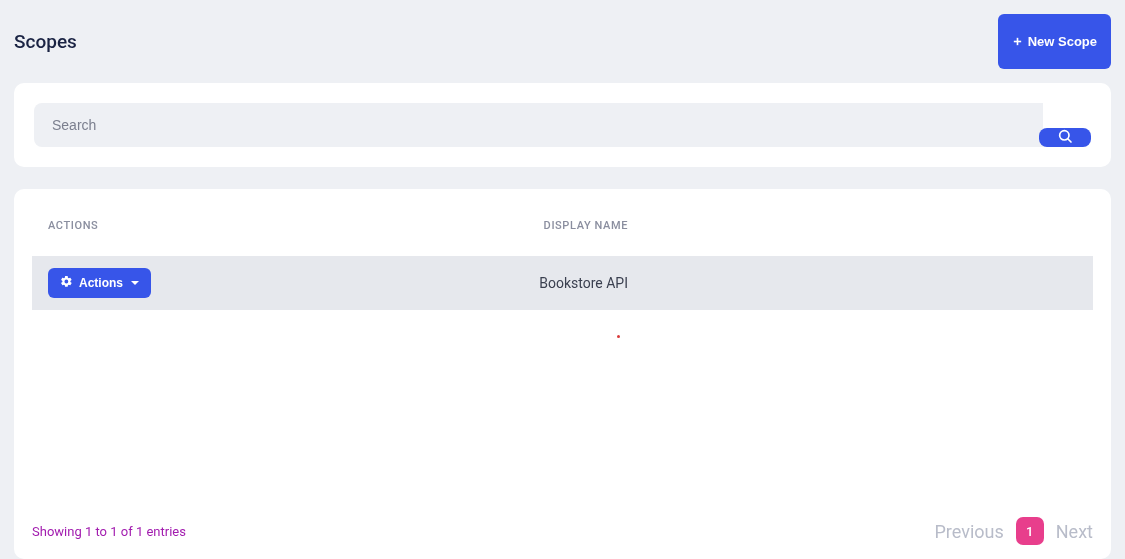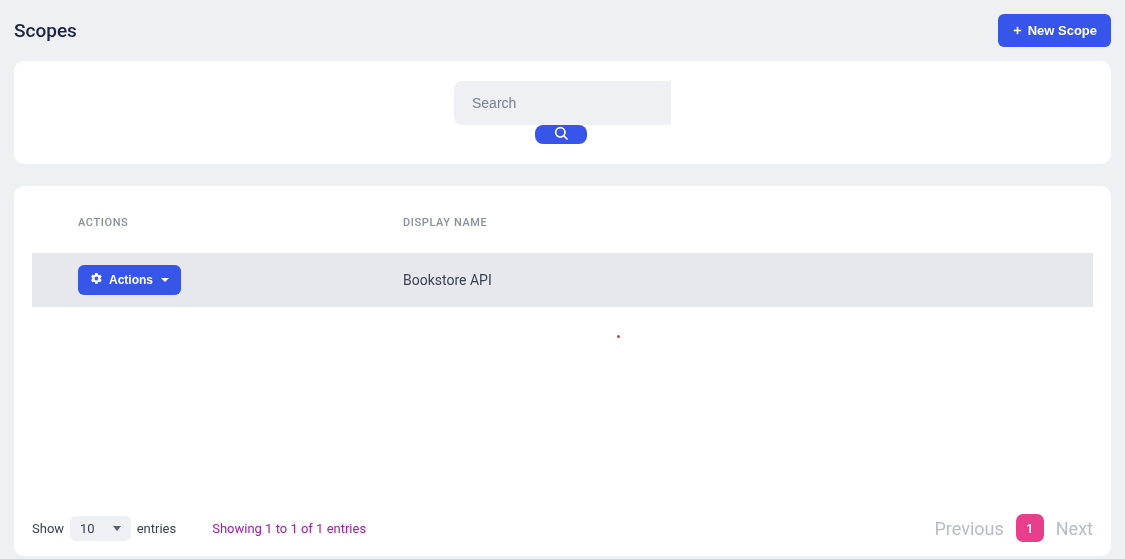--- a/index.html
+++ b/index.html
@@ -27,21 +27,21 @@
     .page-title {
       font-size: 19px;
       font-weight: 500;
       color: #1a2343;
     }
     .btn-primary {
       background: #3755e9;
       color: #fff;
       border: none;
       border-radius: 6px;
-      padding: 9px 14px;
+      padding: 20px 14px;
       font-size: 13px;
       font-weight: 600;
       cursor: pointer;
       display: inline-flex;
       align-items: center;
       gap: 5px;
     }
     .plus-icon {
       font-size: 14px;
       line-height: 1;
@@ -49,22 +49,21 @@
     .card {
       background: #fff;
       border-radius: 10px;
       padding: 20px;
     }
     .search-card {
       margin-bottom: 22px;
     }
     .search-wrap {
       display: flex;
-      align-items: center;
-      flex-direction: column;
+      align-items: flex-end;
     }
     .search-input {
       flex: 1;
       background: #eef0f4;
       border: none;
       border-radius: 8px 0 0 8px;
       padding: 14px 18px;
       font-size: 14px;
       color: #333;
       outline: none;
@@ -94,30 +93,30 @@
     }
     .table-header {
       display: flex;
       padding: 12px 16px 24px 16px;
     }
     .col {
       font-size: 11px;
       letter-spacing: 0.6px;
       color: #8a8e9f;
       font-weight: 500;
-      margin-left: 30px;
     }
     .col-actions {
       width: 295px;
     }
     .col-name {
       width: 225px;
     }
     .col-display {
       width: 285px;
+      text-align: right;
     }
     .col-description {
       flex: 1;
     }
     .sort-caret {
       display: block;
       font-size: 8px;
       color: #c44;
       margin-top: 2px;
       margin-left: 6px;
@@ -279,28 +278,20 @@
             <span class="caret-down"></span>
           </button>
         </div>
         <div class="col col-display">Bookstore API</div>
         <div class="col col-description"></div>
       </div>
     </div>
 
     <div class="table-footer">
       <div class="footer-left">
-        <div class="show-entries">
-          <span>Show</span>
-          <div class="select-wrap">
-            <span>10</span>
-            <span class="chev"></span>
-          </div>
-          <span>entries</span>
-        </div>
         <div class="info-text">Showing 1 to 1 of 1 entries</div>
       </div>
       <div class="pagination">
         <span class="page-link">Previous</span>
         <span class="page-current">1</span>
         <span class="page-link">Next</span>
       </div>
     </div>
   </div>
 </div>

